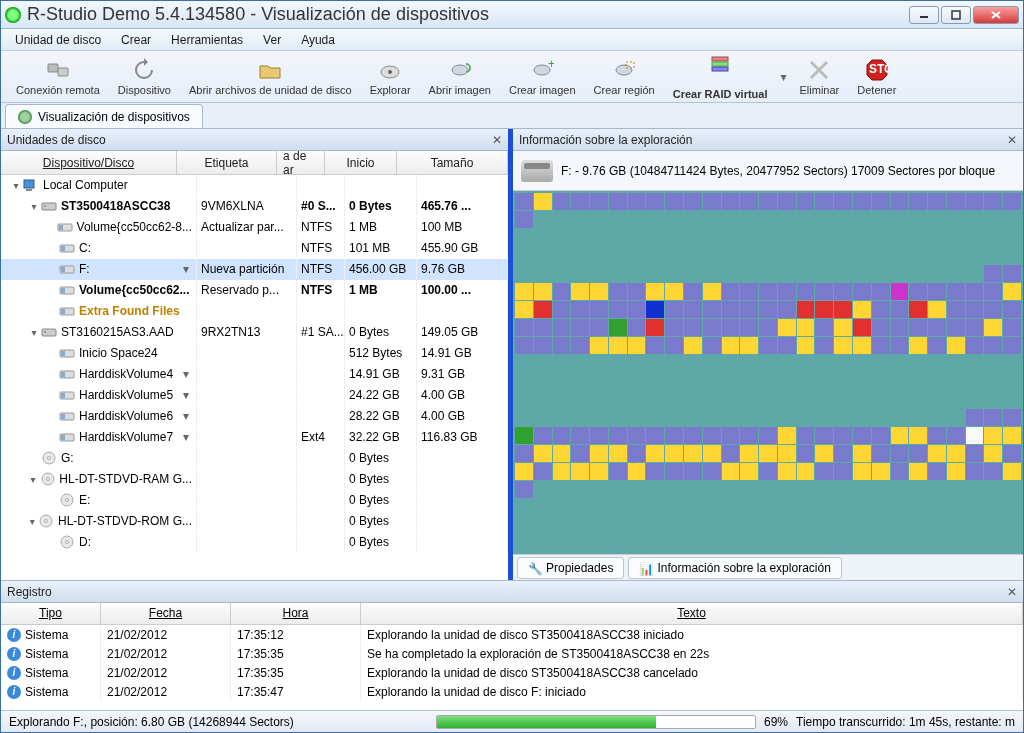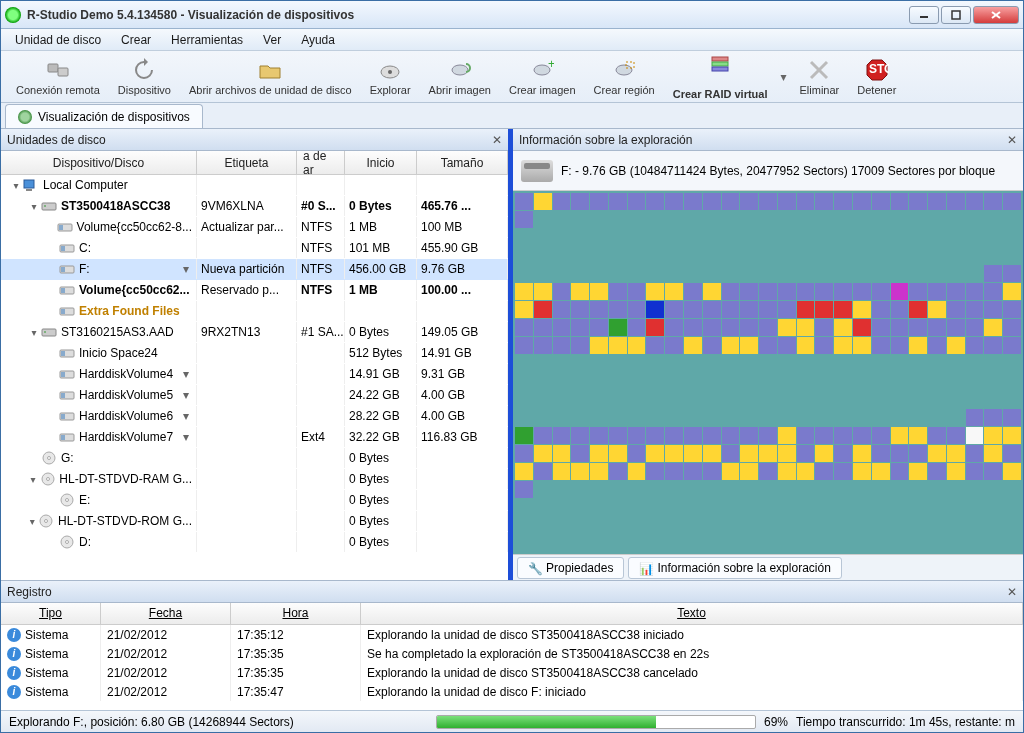--- a/index.html
+++ b/index.html
@@ -1,41 +1,41 @@
 <!DOCTYPE html>
 <html><head>
 <meta charset="utf-8">
 <style>
 * { box-sizing: border-box; margin: 0; padding: 0; font-family: "Segoe UI", Tahoma, sans-serif; font-size: 12px; }
 body { background: #d7e4f2; width: 1024px; height: 733px; overflow: hidden; }
 .window { width: 1024px; height: 733px; border: 1px solid #3a6ea5; display: flex; flex-direction: column; background: #f0f0f0; }
 .titlebar { height: 28px; background: linear-gradient(#f3f8fe, #d8e6f7); display: flex; align-items: center; padding: 0 4px; border-bottom: 1px solid #9ab3ce; }
 .titlebar .app-icon { width: 16px; height: 16px; background: radial-gradient(circle, #7fff7f 40%, #009900 70%); border-radius: 50%; margin-right: 6px; }
-.titlebar .title { flex: 1; color: #333; font-size: 12px; font-weight: bold; }
+.titlebar .title { flex: 1; color: #333; font-size: 18px; }
 .win-btns { display: flex; gap: 2px; }
 .win-btn { width: 30px; height: 18px; border: 1px solid #8a9bb0; border-radius: 3px; display: flex; align-items: center; justify-content: center; background: linear-gradient(#f7fbff, #dce8f5); cursor: pointer; }
 .win-btn.close { background: linear-gradient(#f8a0a0, #d43c3c); color: white; width: 46px; }
 .win-btn.close svg { stroke: white; }
 .menubar { height: 22px; background: linear-gradient(#f5f9fd, #e0ebf7); display: flex; align-items: center; padding: 0 4px; gap: 0; border-bottom: 1px solid #c0cedd; }
 .menu-item { padding: 2px 10px; cursor: pointer; color: #1a1a1a; }
 .toolbar { height: 52px; background: linear-gradient(#f2f6fb, #e6eef8); display: flex; align-items: center; padding: 2px 6px; gap: 0; border-bottom: 1px solid #b4c4d6; }
 .tb-btn { display: flex; flex-direction: column; align-items: center; justify-content: center; padding: 2px 8px; cursor: pointer; border: 1px solid transparent; border-radius: 3px; height: 48px; }
 .tb-btn .icon-box { width: 24px; height: 24px; display: flex; align-items: center; justify-content: center; }
 .tb-btn .label { font-size: 11px; color: #333; margin-top: 2px; white-space: nowrap; }
 .tabbar { height: 26px; background: #e8eff8; display: flex; align-items: flex-end; padding: 0 4px; border-bottom: 1px solid #a8b8cc; }
 .tab { height: 24px; padding: 4px 12px; background: #f8fbff; border: 1px solid #a8b8cc; border-bottom: none; border-radius: 4px 4px 0 0; display: flex; align-items: center; gap: 6px; cursor: pointer; }
 .tab .ticon { width: 14px; height: 14px; background: radial-gradient(circle, #9fd49f 40%, #3a8a3a 70%); border-radius: 50%; }
 .main-split { flex: 1; display: flex; min-height: 0; }
 .left-pane { width: 512px; display: flex; flex-direction: column; border-right: 5px solid #1d4ed8; background: white; }
 .right-pane { flex: 1; display: flex; flex-direction: column; background: white; }
 .pane-header { height: 22px; background: linear-gradient(#eaf1fa, #d0def0); border-bottom: 1px solid #a8b8cc; display: flex; align-items: center; padding: 0 6px; color: #222; }
 .pane-header .x { margin-left: auto; cursor: pointer; font-family: sans-serif; color: #555; }
 .col-headers { height: 24px; display: flex; background: linear-gradient(#fdfdfd, #ececec); border-bottom: 1px solid #ccc; }
 .col-h { border-right: 1px solid #ccc; padding: 4px 6px; display: flex; align-items: center; justify-content: center; color: #222; cursor: pointer; }
-.col-disp { width: 196px; justify-content: center; }
+.col-disp { width: 176px; justify-content: center; text-decoration: underline; }
 .col-et { width: 100px; }
 .col-ar { width: 48px; }
 .col-in { width: 72px; text-align: right; }
 .col-ta { flex: 1; }
 .tree { flex: 1; overflow-y: auto; overflow-x: hidden; }
 .row { display: flex; height: 21px; align-items: center; border-bottom: 1px solid transparent; }
 .row.selected { background: #d0e4ff; }
 .row .cell { padding: 0 4px; white-space: nowrap; overflow: hidden; text-overflow: ellipsis; border-right: 1px solid #eee; height: 100%; display: flex; align-items: center; }
 .row .c-disp { width: 196px; }
 .row .c-et { width: 100px; }

